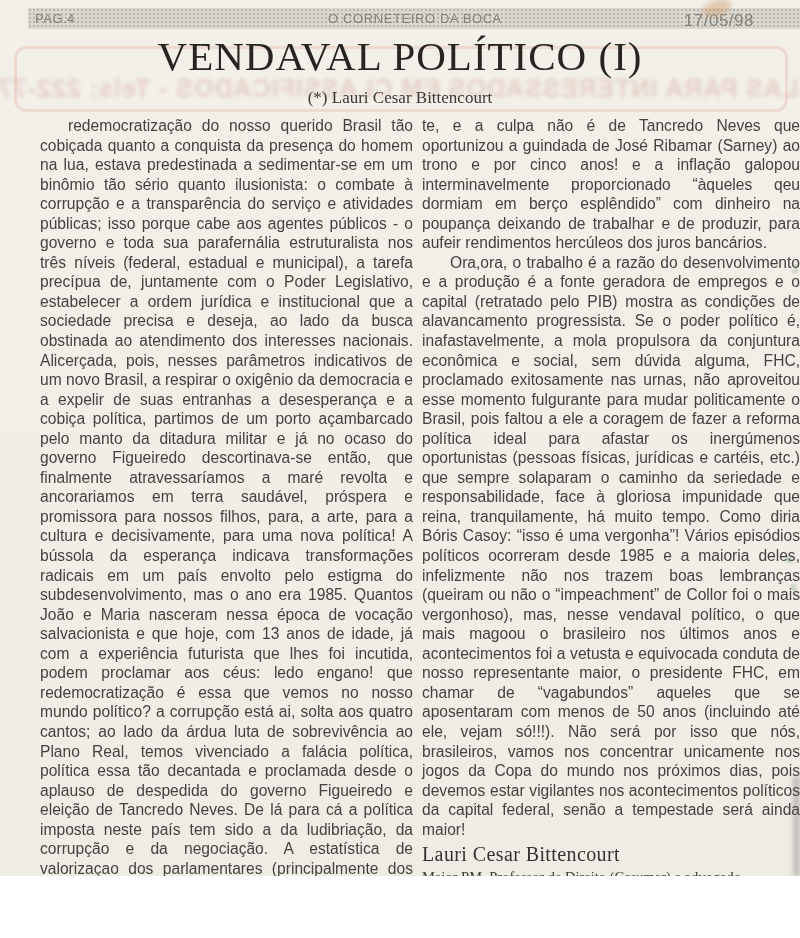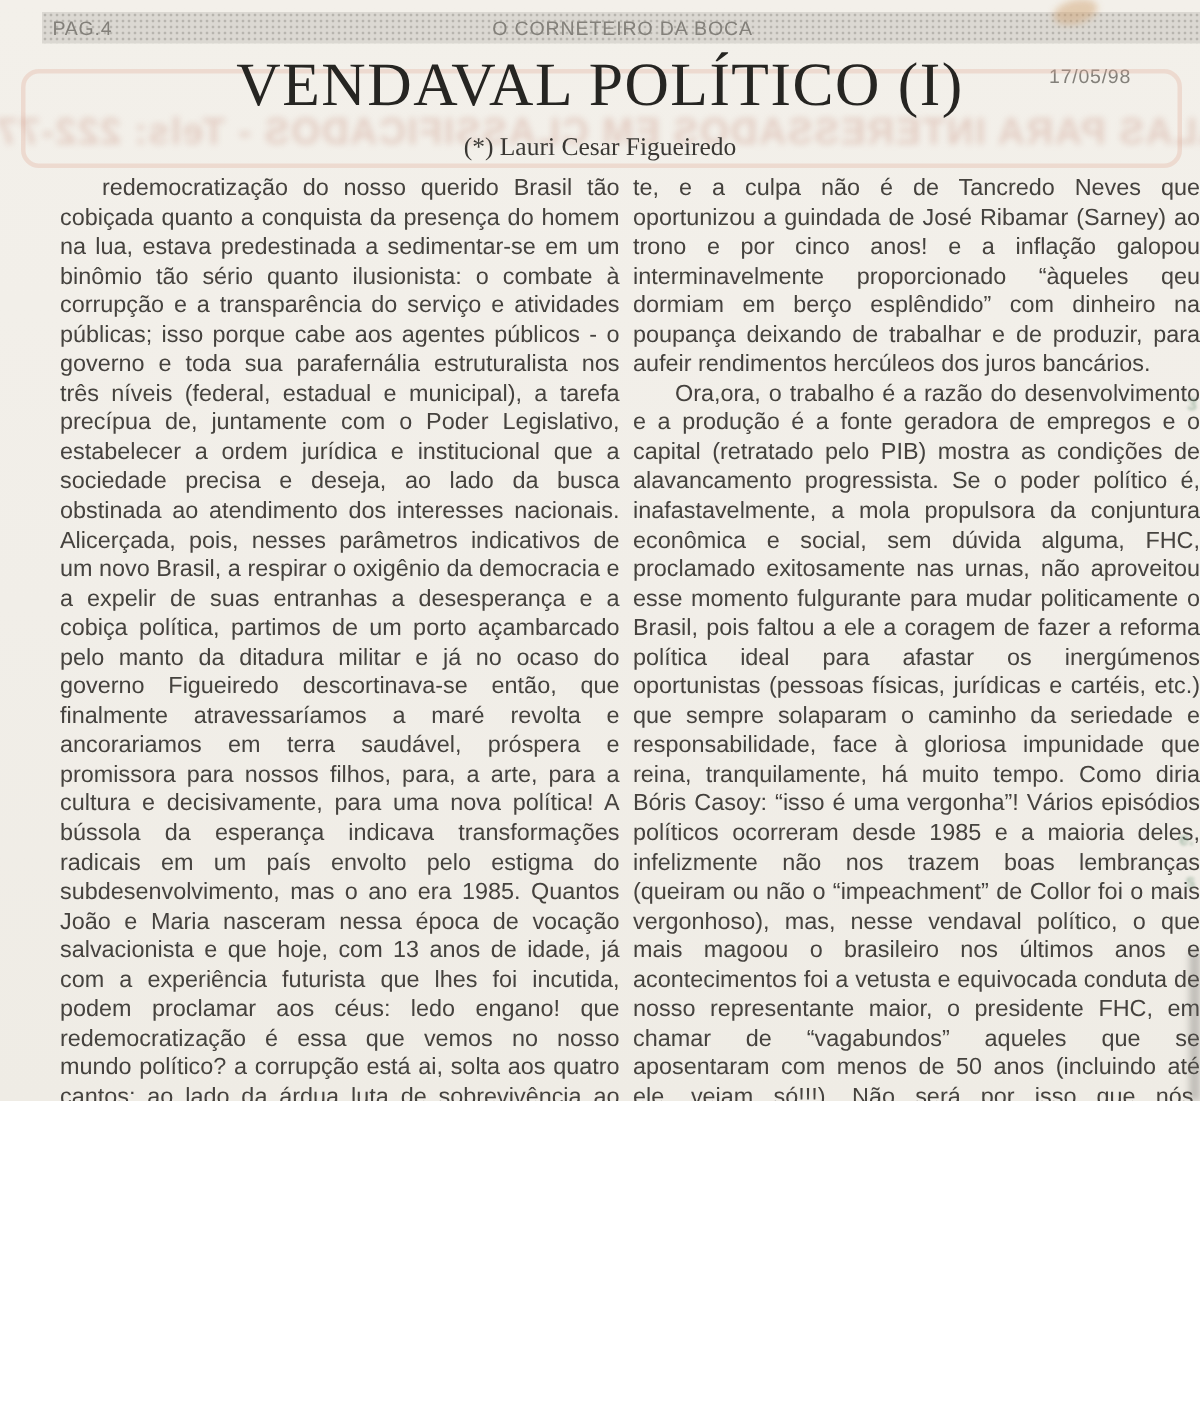--- a/index.html
+++ b/index.html
@@ -1,34 +1,34 @@
 <!DOCTYPE html>
 <html><head>
 <meta charset="utf-8">
 <style>
   html,body{margin:0;padding:0;}
   .page{
     position:relative;
-    width:800px;height:734px;
+    width:800px;height:876px;
     background:
       linear-gradient(180deg, #f3f0ea 0%, #f1eee8 55%, #efece5 100%);
     overflow:hidden;
     font-family:"Liberation Sans", sans-serif;
   }
   
   .band{
     position:absolute;top:8px;left:28px;right:-2px;height:21px;
     background-color:#dbd8d2;
     background-image:radial-gradient(rgba(148,145,138,.5) 0.9px, transparent 1.1px);
     background-size:4px 4px;
     display:flex;align-items:center;
   }
   .band .pag{position:absolute;left:7px;top:3px;font-size:13px;color:#83807a;letter-spacing:.5px;}
   .band .masthead{position:absolute;left:0;right:0;text-align:center;top:3px;font-size:13px;color:#83807a;letter-spacing:.6px;}
-  .band .date{position:absolute;right:48px;top:3px;font-size:13px;color:#83807a;letter-spacing:.5px;margin-top:32px;}
+  .band .date{position:absolute;right:48px;top:3px;font-size:17px;color:#83807a;letter-spacing:.5px;}
   .smudge-top{
     position:absolute;left:702px;top:0px;width:30px;height:16px;border-radius:50%;
     background:rgba(206,158,106,.45);filter:blur(2.5px);transform:rotate(-15deg);
   }
   
   .ghost-box{
     position:absolute;left:14px;top:46px;width:768px;height:60px;
     border:3px solid rgba(224,170,150,.30);border-radius:12px;
     display:flex;align-items:flex-end;justify-content:center;
     pointer-events:none;
@@ -100,21 +100,21 @@
     <span class="masthead">O CORNETEIRO DA BOCA</span>
     <span class="date">17/05/98</span>
   </div>
   <div class="smudge-top"></div>
 
   <div class="ghost-box">
     <span class="ghost-text">SALAS PARA INTERESSADOS EM CLASSIFICADOS - Tels: 222-7712</span>
   </div>
 
   <div class="title">VENDAVAL POLÍTICO (I)</div>
-  <div class="byline">(*) Lauri Cesar Figueiredo</div>
+  <div class="byline">(*) Lauri Cesar Bittencourt</div>
 
   <div class="columns">
     <div class="col left">
       <p class="indent">redemocratização do nosso querido Brasil tão cobiçada quanto a conquista da presença do homem na lua, estava predestinada a sedimentar-se em um binômio tão sério quanto ilusionista: o combate à corrupção e a transparência do serviço e atividades públicas; isso porque cabe aos agentes públicos - o governo e toda sua parafernália estruturalista nos três níveis (federal, estadual e municipal), a tarefa precípua de, juntamente com o Poder Legislativo, estabelecer a ordem jurídica e institucional que a sociedade precisa e deseja, ao lado da busca obstinada ao atendimento dos interesses nacionais. Alicerçada, pois, nesses parâmetros indicativos de um novo Brasil, a respirar o oxigênio da democracia e a expelir de suas entranhas a desesperança e a cobiça política, partimos de um porto açambarcado pelo manto da ditadura militar e já no ocaso do governo Figueiredo descortinava-se então, que finalmente atravessaríamos a maré revolta e ancorariamos em terra saudável, próspera e promissora para nossos filhos, para, a arte, para a cultura e decisivamente, para uma nova política! A bússola da esperança indicava transformações radicais em um país envolto pelo estigma do subdesenvolvimento, mas o ano era 1985. Quantos João e Maria nasceram nessa época de vocação salvacionista e que hoje, com 13 anos de idade, já com a experiência futurista que lhes foi incutida, podem proclamar aos céus: ledo engano! que redemocratização é essa que vemos no nosso mundo político? a corrupção está ai, solta aos quatro cantos; ao lado da árdua luta de sobrevivência ao Plano Real, temos vivenciado a falácia política, política essa tão decantada e proclamada desde o aplauso de despedida do governo Figueiredo e eleição de Tancredo Neves. De lá para cá a política imposta neste país tem sido a da ludibriação, da corrupção e da negociação. A estatística de valorizaçao dos parlamentares (principalmente dos Deputados) oscila sempre negativamen-</p>
     </div>
     <div class="col right">
       <p>te, e a culpa não é de Tancredo Neves que oportunizou a guindada de José Ribamar (Sarney) ao trono e por cinco anos!  e a inflação galopou interminavelmente proporcionado “àqueles qeu dormiam em berço esplêndido”  com dinheiro na poupança deixando de trabalhar e de produzir, para aufeir rendimentos hercúleos dos juros bancários.</p>
       <p class="indent">Ora,ora, o trabalho é a razão do desenvolvimento e a produção é a fonte geradora de empregos e o capital (retratado pelo PIB) mostra as condições de alavancamento progressista. Se o poder político é, inafastavelmente, a mola propulsora da conjuntura econômica e social, sem dúvida alguma, FHC, proclamado exitosamente nas urnas, não aproveitou esse momento fulgurante para mudar politicamente o Brasil, pois faltou a ele a coragem de fazer a reforma política ideal para afastar os inergúmenos oportunistas (pessoas físicas, jurídicas e cartéis, etc.) que sempre solaparam o caminho da seriedade e responsabilidade, face à gloriosa impunidade que reina, tranquilamente, há muito tempo. Como diria Bóris Casoy: “isso é uma vergonha”! Vários episódios políticos ocorreram desde 1985 e a maioria deles, infelizmente não nos trazem boas lembranças (queiram ou não o “impeachment” de Collor foi o mais vergonhoso), mas, nesse vendaval político, o que mais magoou o brasileiro nos últimos anos e acontecimentos foi a vetusta e equivocada conduta de nosso representante maior, o presidente FHC, em chamar de “vagabundos” aqueles que se aposentaram com menos de 50 anos (incluindo até ele, vejam só!!!). Não será por isso que nós, brasileiros, vamos nos concentrar unicamente nos jogos da Copa do mundo nos próximos dias, pois devemos estar vigilantes nos acontecimentos políticos da capital federal, senão a tempestade será ainda maior!</p>
       <div class="signature">
         <div class="sig-name">Lauri Cesar Bittencourt</div>

